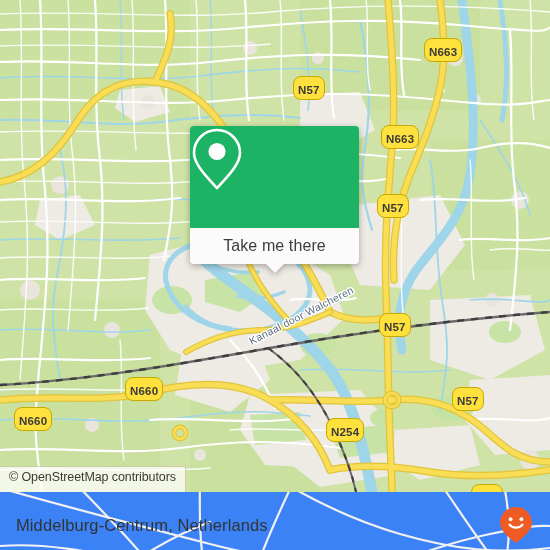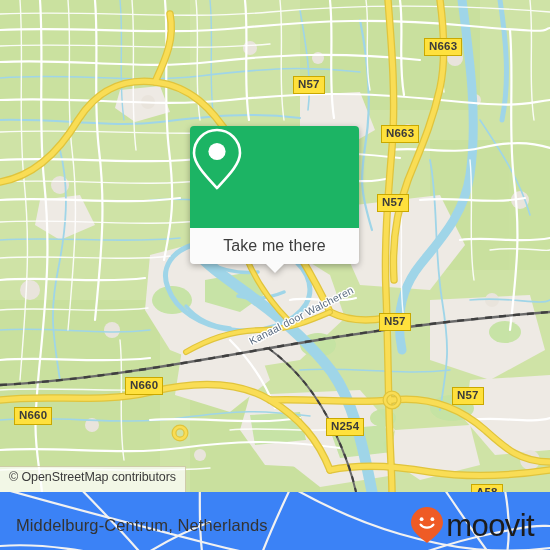--- a/index.html
+++ b/index.html
@@ -34,26 +34,26 @@
     letter-spacing: -0.1px;
     white-space: nowrap;
     z-index: 40;
   }
 
   
   .shield {
     position: absolute;
     background: #ffe13d;
     border: 1px solid #c9a800;
-    border-radius: 0;
+    border-radius: 8px;
     color: #3b3b3b;
     font-size: 11.5px;
     font-weight: bold;
     line-height: 15px;
-    padding: 0 4px 1px 4px;
+    padding: 6px 4px 1px 4px;
     letter-spacing: 0.2px;
     z-index: 22;
     white-space: nowrap;
   }
 
   
   .place-label {
     position: absolute;
     color: #6b6b6b;
     font-size: 19px;
@@ -399,17 +399,16 @@
 
     <div class="footer-title">Middelburg-Centrum, Netherlands</div>
 
     <div class="brand">
       <svg width="36" height="40" viewBox="0 0 36 40">
         <path d="M18 2 C 9.2 2, 2 9.1, 2 17.8 C 2 26, 11 32.5, 18 38 C 25 32.5, 34 26, 34 17.8 C 34 9.1, 26.8 2, 18 2 Z" fill="#ef5b25"></path>
         <circle cx="12.6" cy="14.2" r="1.9" fill="#ffffff"></circle>
         <circle cx="23.4" cy="14.2" r="1.9" fill="#ffffff"></circle>
         <path d="M11.6 19.6 C 14.4 23.6, 21.6 23.6, 24.4 19.6" stroke="#ffffff" stroke-width="2.3" fill="none" stroke-linecap="round"></path>
       </svg>
-      <span class="brand-word">moovit</span>
     </div>
   </div>
 
 </div>
 
 </body></html>

